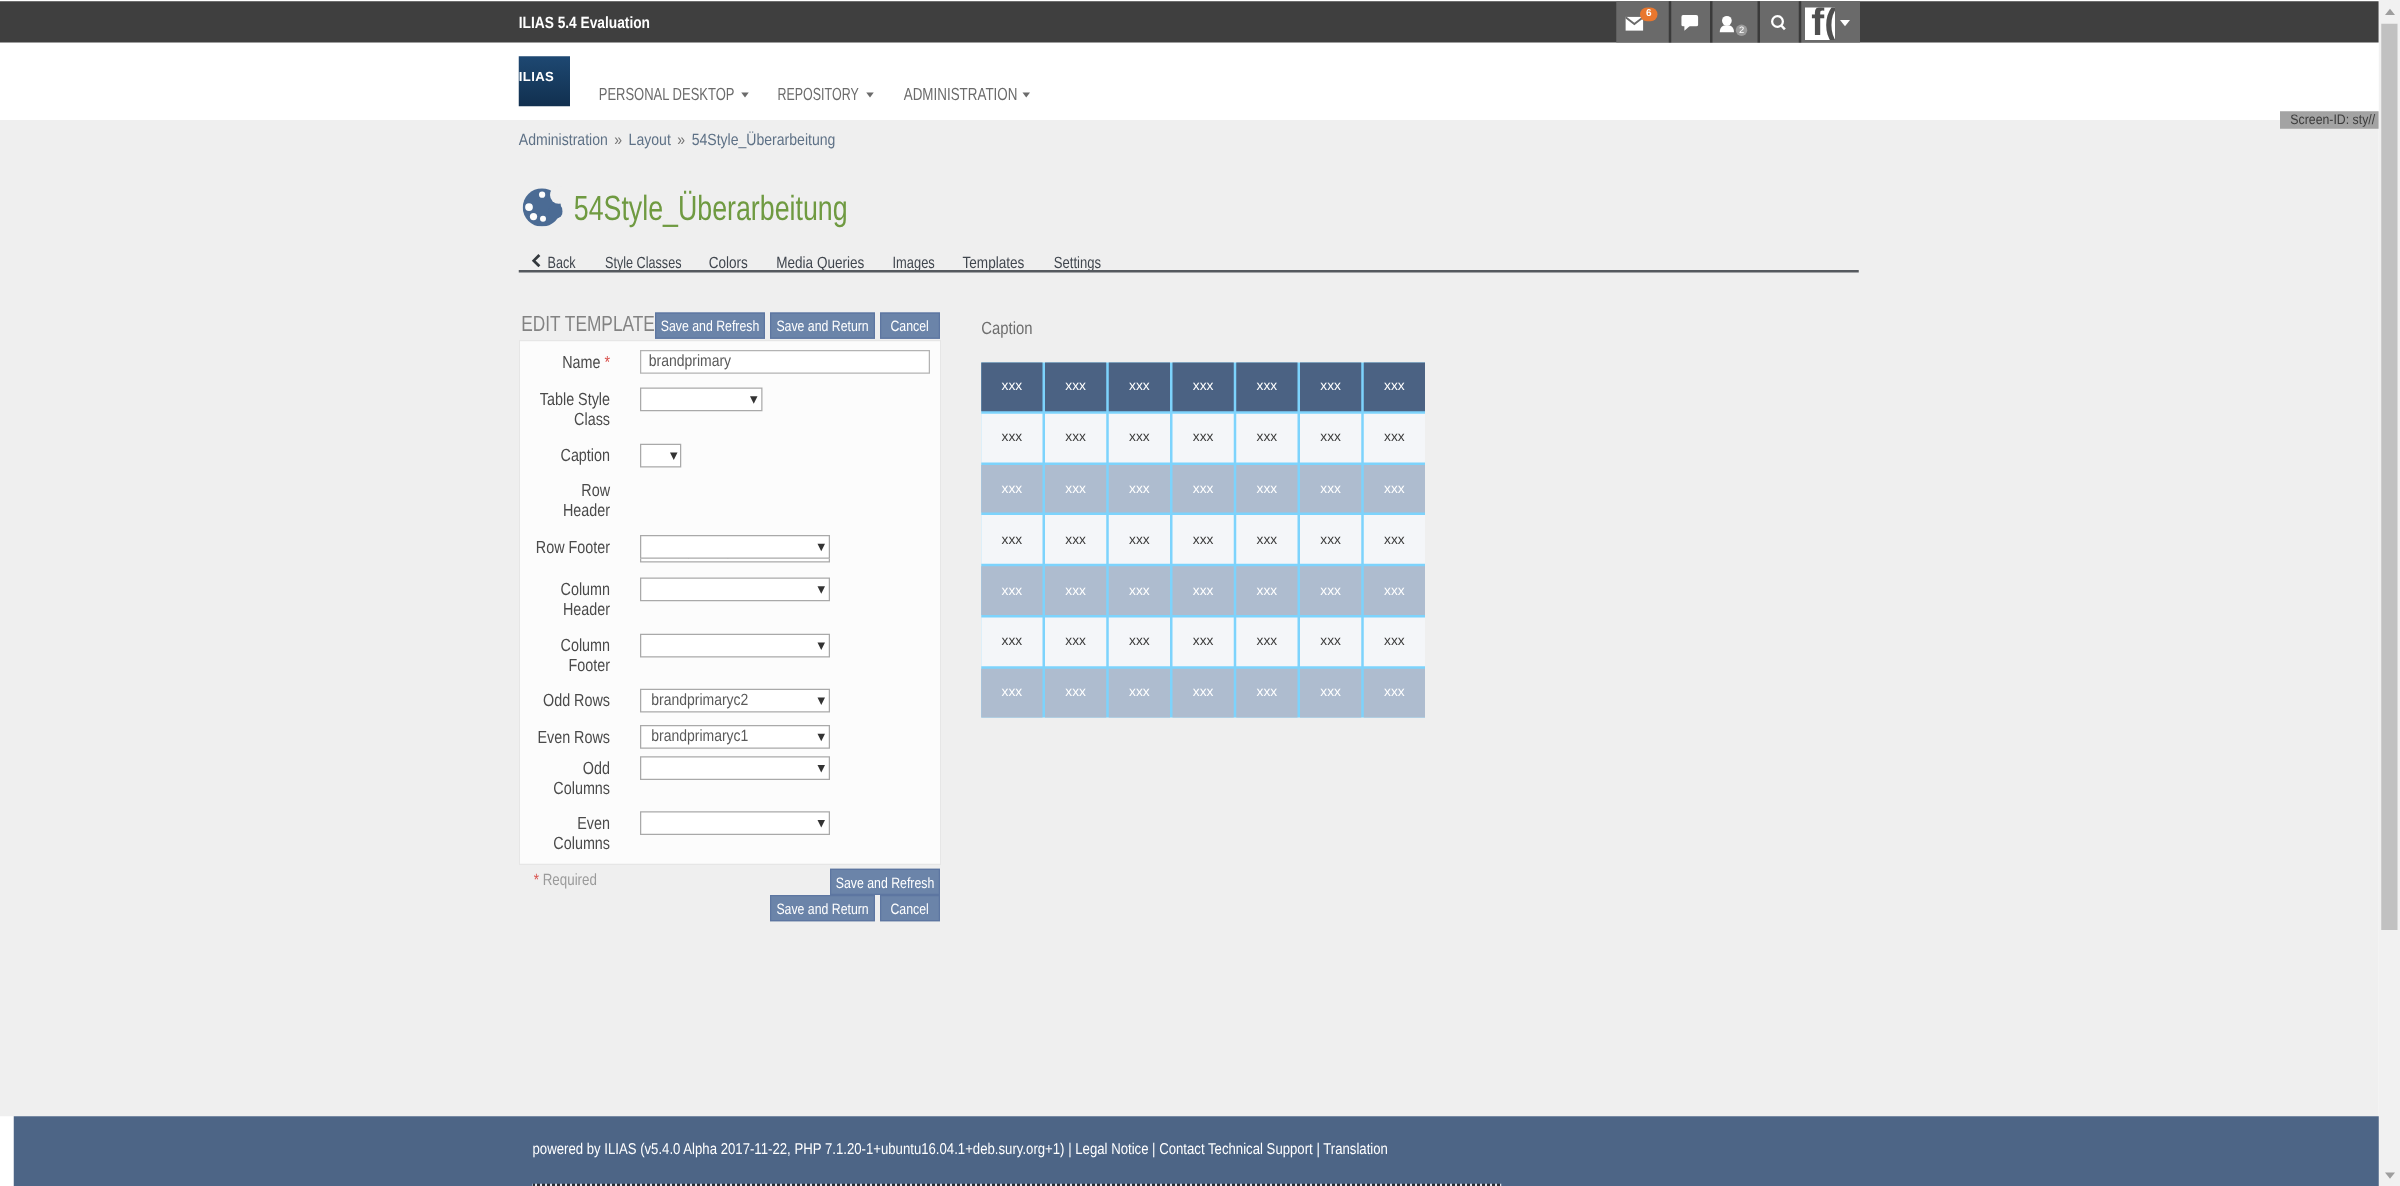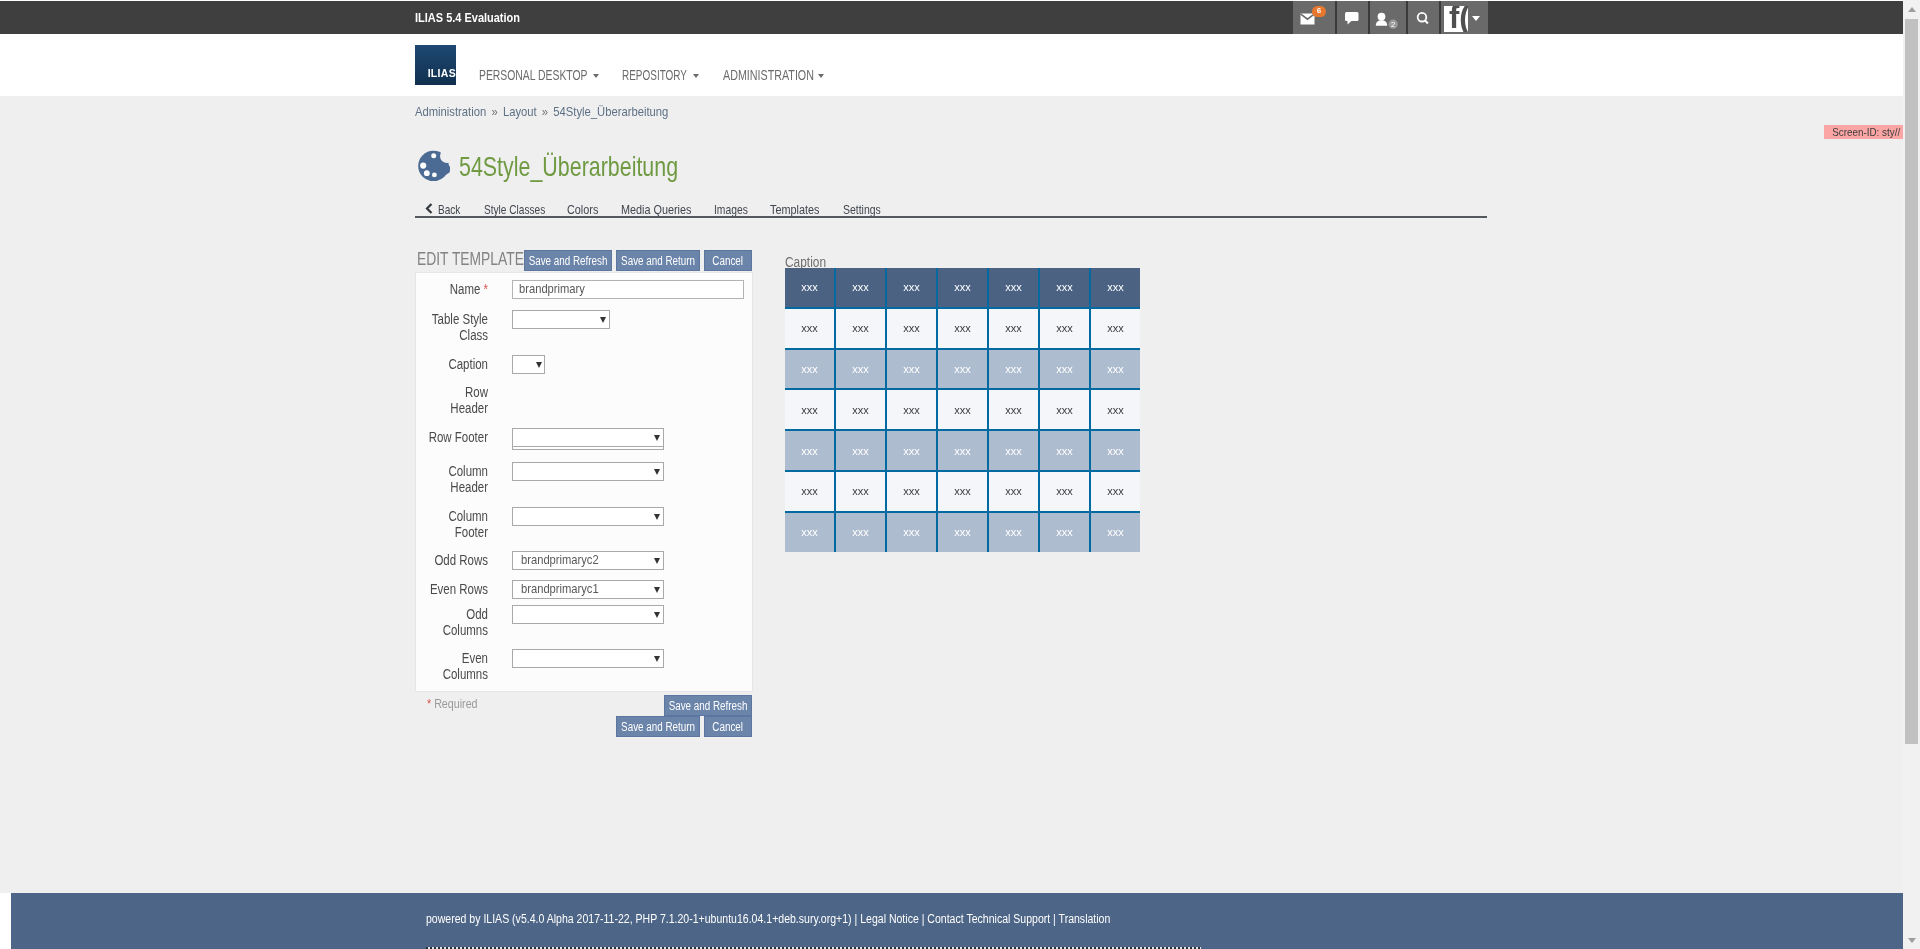--- a/index.html
+++ b/index.html
@@ -8,31 +8,31 @@
 .abs { position:absolute; }
 .cx { display:inline-block; transform-origin:0 50%; white-space:pre; }
 
 
 #topbar { position:absolute; left:0; top:1px; width:1903px; height:33px; background:#3f3f3f; }
 #topbar .title { position:absolute; left:415px; top:0; line-height:33px; color:#fff; font-size:13px; font-weight:bold; }
 #topbar .sep { position:absolute; top:0; width:1.5px; height:33px; background:#3a3a3a; }
 
 
 #logo { position:absolute; left:415px; top:45px; width:41px; height:40px; background:linear-gradient(180deg,#1e4872 0%,#11304f 100%); }
-#logo span { position:absolute; left:0; right:0; bottom:6px; text-align:right; color:#fff; font-size:10.5px; font-weight:bold; letter-spacing:0.3px;margin-top:45px; }
+#logo span { position:absolute; left:0; right:0; bottom:17px; text-align:left; color:#fff; font-size:10.5px; font-weight:bold; letter-spacing:0.3px;margin-top:45px; }
 .menuitem { position:absolute; top:67px; font-size:14px; color:#6b6b6b; white-space:pre; transform-origin:0 50%; }
 .mcaret { position:absolute; top:73.5px; width:0; height:0; border-left:3.5px solid transparent; border-right:3.5px solid transparent; border-top:4.5px solid #6b6b6b; }
 
 
 #content { position:absolute; left:0; top:96px; width:1903px; height:797px; background:#efefef; }
 
 #breadcrumb { position:absolute; left:415px; top:104px; font-size:13px; color:#5e7186; white-space:pre; transform:scaleX(0.865); transform-origin:0 50%; }
 #breadcrumb .bsep { color:#757575; padding:0 6px; }
 
-#screenid { position:absolute; left:1824px; top:89px; width:79px; height:14px; background:#fca5a5; color:#3c3c3c; font-size:11px; line-height:14px; text-align:right;margin-top:36px; }
+#screenid { position:absolute; left:1824px; top:89px; width:79px; height:14px; background:#a3a3a3; color:#3c3c3c; font-size:11px; line-height:14px; text-align:right; }
 #screenid span { display:inline-block; transform:scaleX(0.895); transform-origin:100% 50%; padding-right:3px; }
 
 
 #pagetitle { position:absolute; left:459px; top:151px; font-size:28px; color:#6f9a41; white-space:pre; transform:scaleX(0.765); transform-origin:0 50%; }
 
 
 .tab { position:absolute; top:202px; font-size:13px; color:#40464e; white-space:pre; transform-origin:0 50%; }
 #tabline { position:absolute; left:415px; top:216px; width:1072px; height:2px; background:#55595e; }
 
 
@@ -48,21 +48,21 @@
 .ctl { position:absolute; left:512px; height:19px; background:#fff; font-size:13px; color:#595959; }
 .ctl .cx { transform:scaleX(0.86); }
 .tin { border:1px solid #b3b3b3; line-height:16px; padding-left:6px; }
 .sel { border:1px solid #a9a9a9; line-height:16px; padding-left:8px; }
 .scaret { position:absolute; width:0; height:0; border-left:3.8px solid transparent; border-right:3.8px solid transparent; border-top:6px solid #333; top:6px; }
 
 #required { position:absolute; left:427px; top:696px; font-size:13px; color:#9a9a9a; white-space:pre; transform:scaleX(0.823); transform-origin:0 50%; }
 
 
 #captionlbl { position:absolute; left:785px; top:254px; font-size:14px; color:#6e6e6e; white-space:pre; transform:scaleX(0.85); transform-origin:0 50%; }
-#ptable { position:absolute; left:785px; top:268px; width:355px; display:grid; grid-template-columns:repeat(7,49px); grid-auto-rows:38.8px; gap:2px; background:#0369a1; }
+#ptable { position:absolute; left:785px; top:290px; width:355px; display:grid; grid-template-columns:repeat(7,49px); grid-auto-rows:38.8px; gap:2px; background:#7dd3fc; }
 #ptable div { display:flex; align-items:center; justify-content:center; font-size:11px; }
 .ch { background:#4b6283; color:#fff; }
 .cl { background:#f4f6f9; color:#3d3d3d; }
 .cm { background:#aebccf; color:#fff; }
 
 
 #footer { position:absolute; left:11px; top:893px; width:1903px; height:56px; background:#4d6586; }
 #footer .ftext { position:absolute; left:415px; top:19px; font-size:12.5px; color:#fff; white-space:pre; transform:scaleX(0.843); transform-origin:0 50%; }
 #fdots { position:absolute; left:415px; top:54px; width:775px; height:2px; background:repeating-linear-gradient(90deg,#2a2e35 0 2px,#dfe3ea 2px 4px); }
 

